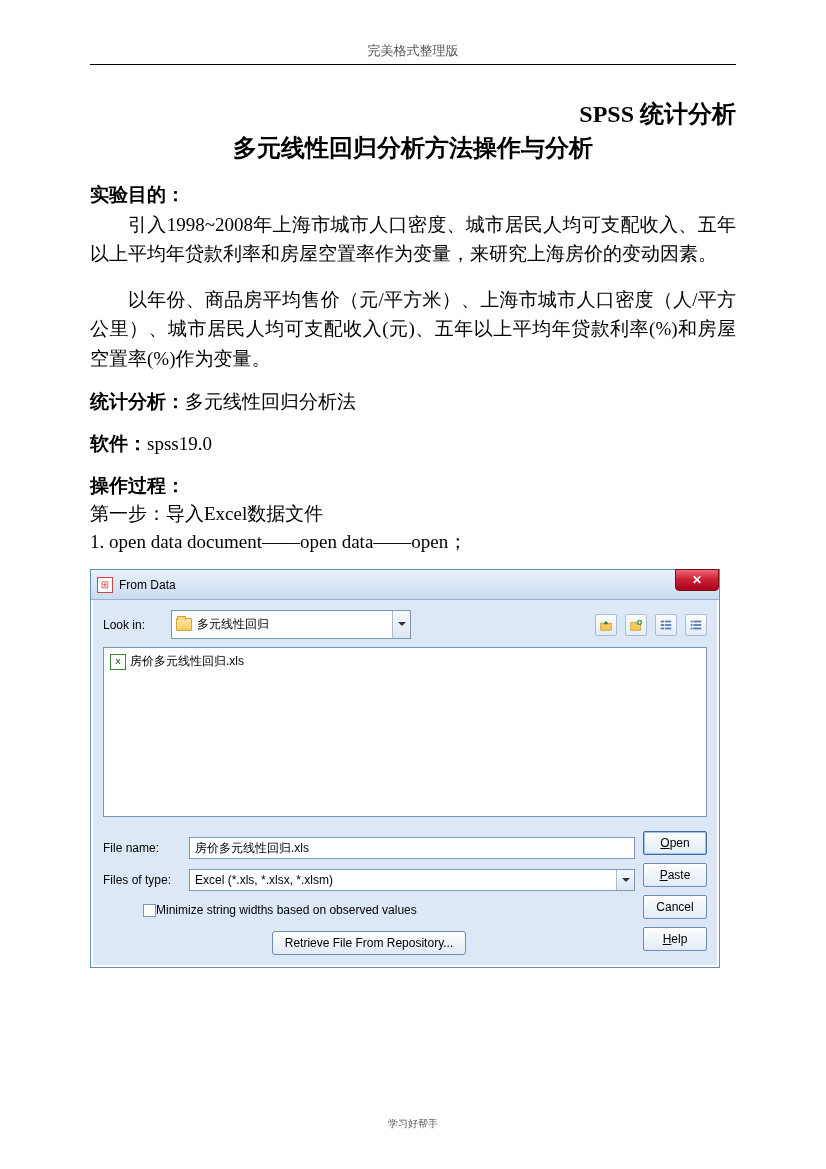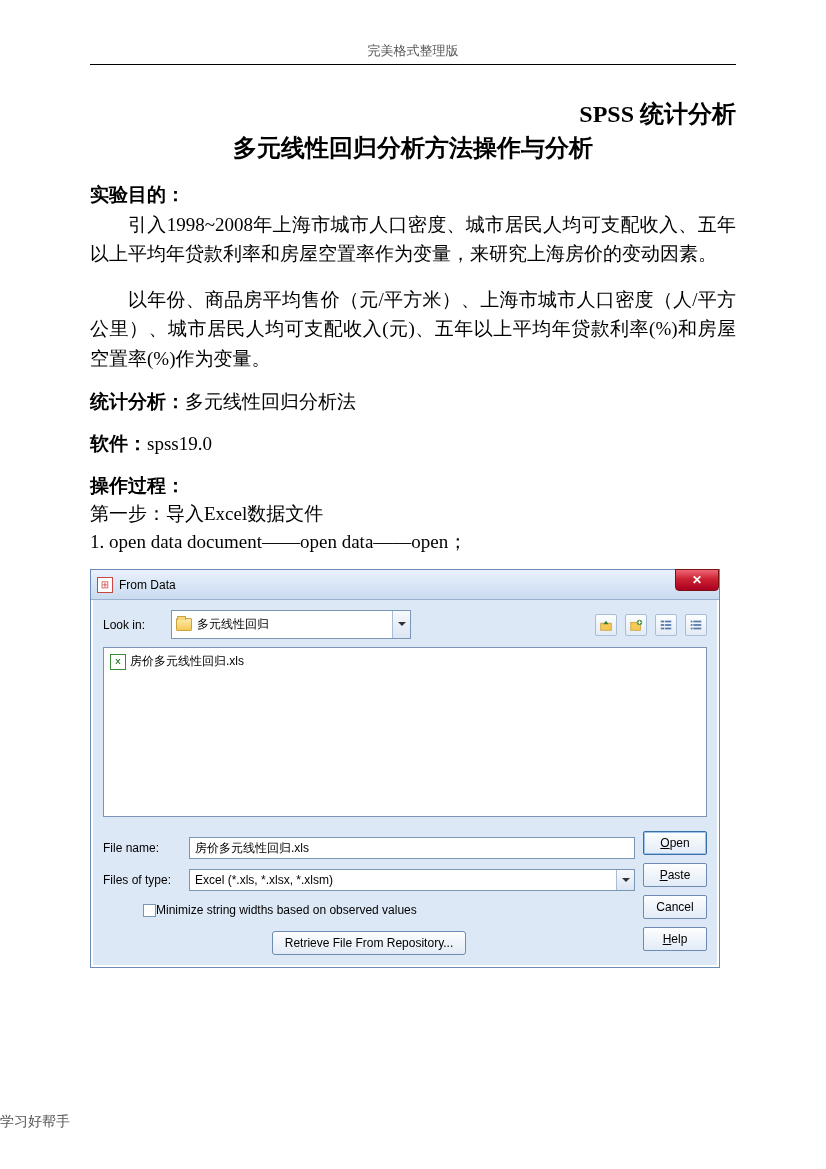--- a/index.html
+++ b/index.html
@@ -221,22 +221,22 @@
     display:flex;flex-direction:column;gap:8px;margin-left:8px;
   }
   .bottom-grid {
     display:flex;align-items:center;margin-top:10px;
   }
   .left-fields { flex:1; }
   .page-footer {
     position: absolute;
     bottom: 38px;
     left: 0; right: 0;
-    text-align: left;
-    font-size: 14px;
+    text-align: center;
+    font-size: 10px;
     color: #555;
   }
 </style>
 </head>
 <body>
 
 <div class="page-header">
   <span>完美格式整理版</span>
   <div class="page-header-line"></div>
 </div>

